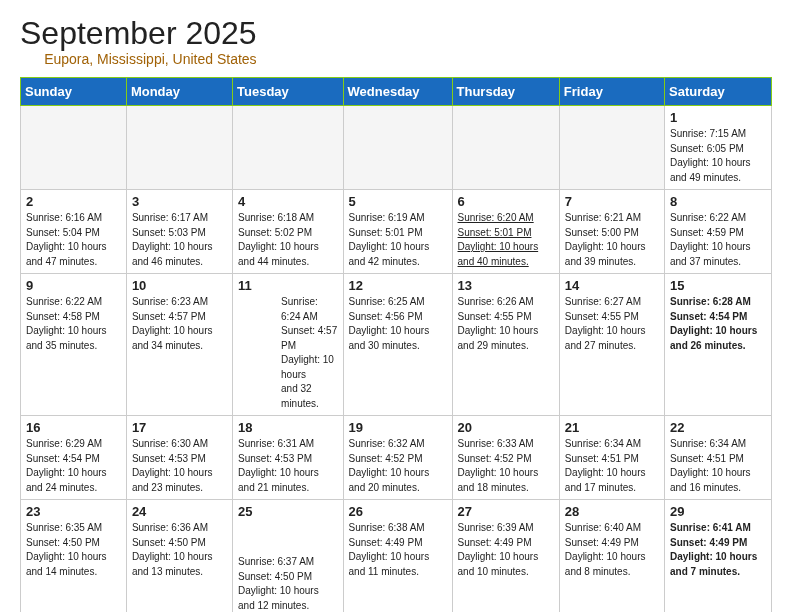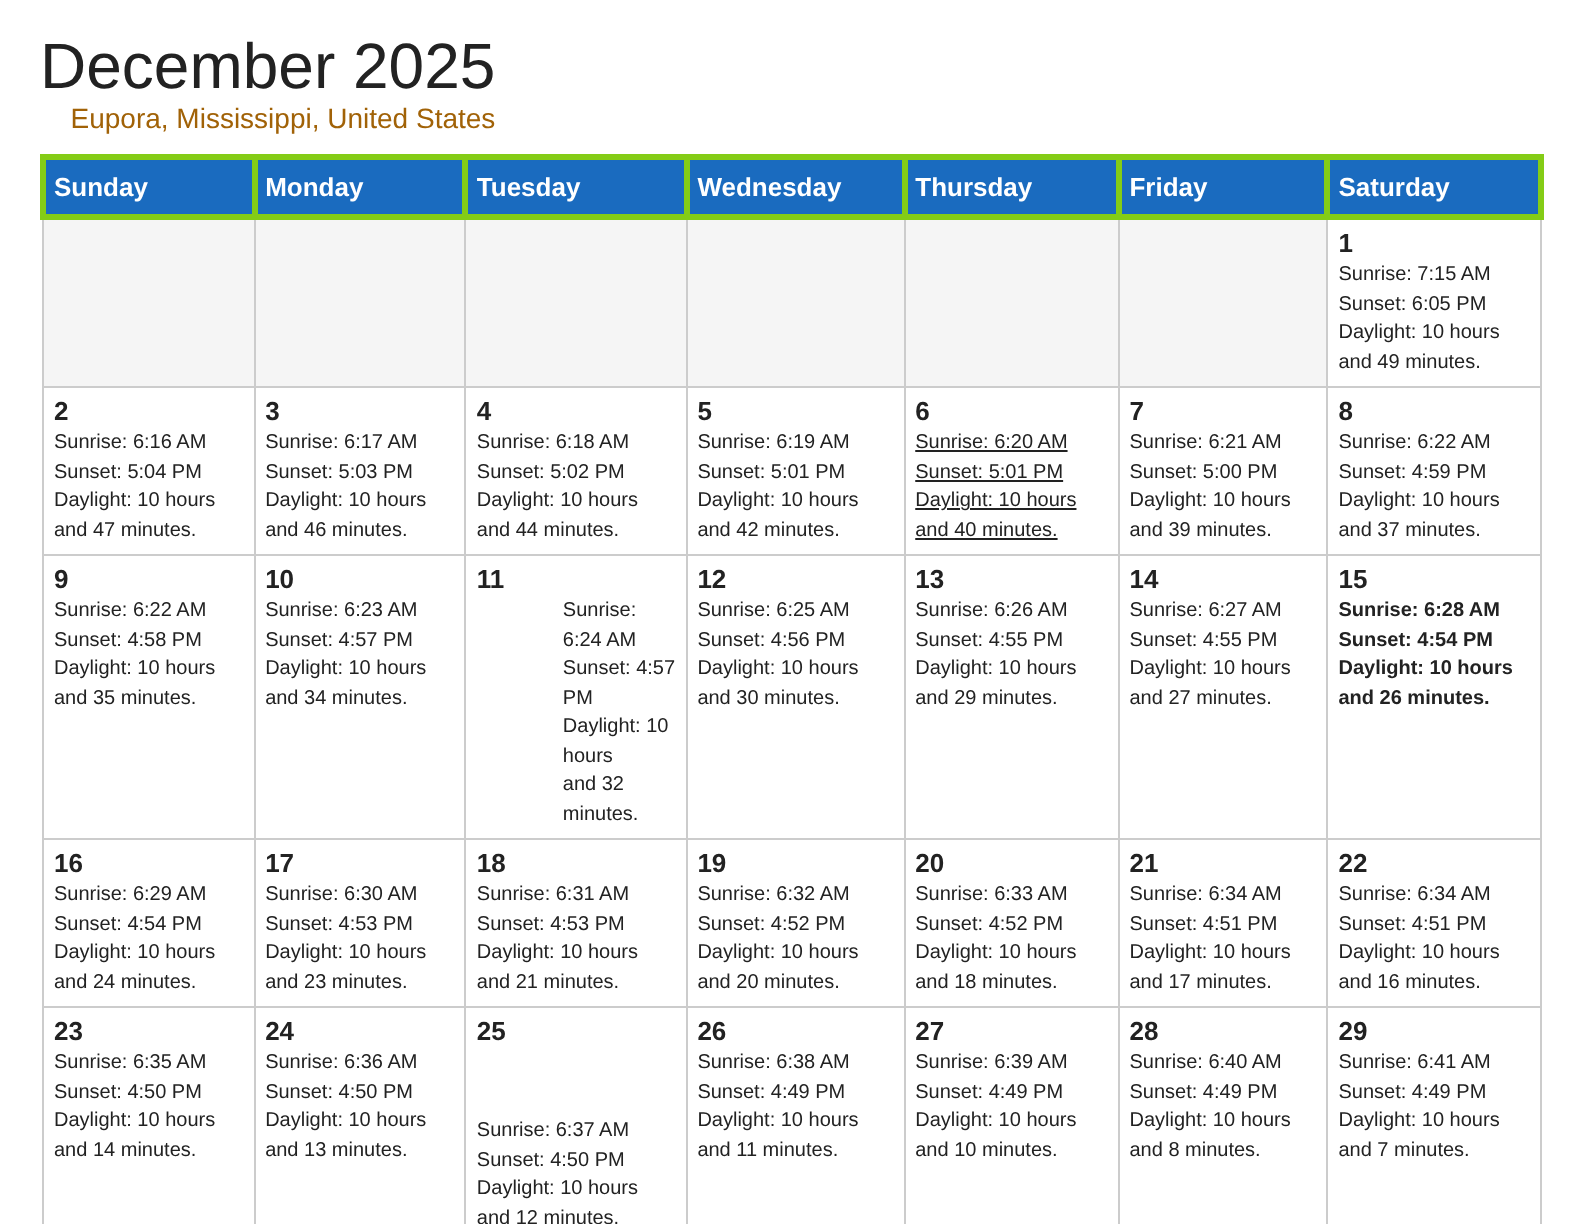--- a/index.html
+++ b/index.html
@@ -42,21 +42,21 @@
       border-collapse: collapse;
       border: 1px solid #bbb;
     }
     .calendar thead tr th {
       background-color: #1a6bbf;
       color: #fff;
       font-size: 13px;
       font-weight: bold;
       padding: 6px 4px;
       text-align: left;
-      border: 3px solid #84cc16;
+      border: 1px solid #84cc16;
     }
     .calendar tbody tr td {
       vertical-align: top;
       border: 1px solid #ccc;
       padding: 4px 5px;
       font-size: 10.5px;
       color: #222;
       width: 113px;
       min-height: 80px;
       background: #fff;
@@ -78,21 +78,21 @@
     .last-row td {
       border-bottom: 1px solid #bbb;
     }
   </style>
 </head>
 <body>
 
 <div class="page">
   <div class="header">
     <div class="title-block">
-      <div class="month-title">December 2025</div>
+      <div class="month-title">September 2025</div>
       <div class="location">Eupora, Mississippi, United States</div>
     </div>
   </div>
 
   <table class="calendar">
     <thead>
       <tr>
         <th>Sunday</th>
         <th>Monday</th>
         <th>Tuesday</th>
@@ -309,21 +309,21 @@
           </td>
           <td>
             <span class="day-num">28</span>
             <div class="day-info" style="white-space: pre-line;">Sunrise: 6:40 AM
 Sunset: 4:49 PM
 Daylight: 10 hours
 and 8 minutes.</div>
           </td>
           <td>
             <span class="day-num">29</span>
-            <div class="day-info" style="white-space: pre-line;">Sunrise: 6:41 AM
+            <div class="day-info" style="white-space: pre-line; font-weight: bold;">Sunrise: 6:41 AM
 Sunset: 4:49 PM
 Daylight: 10 hours
 and 7 minutes.</div>
           </td>
         </tr>
         <tr class="last-row">
           <td>
             <span class="day-num">30</span>
             <div class="day-info" style="white-space: pre-line;">Sunrise: 6:42 AM
 Sunset: 4:49 PM

